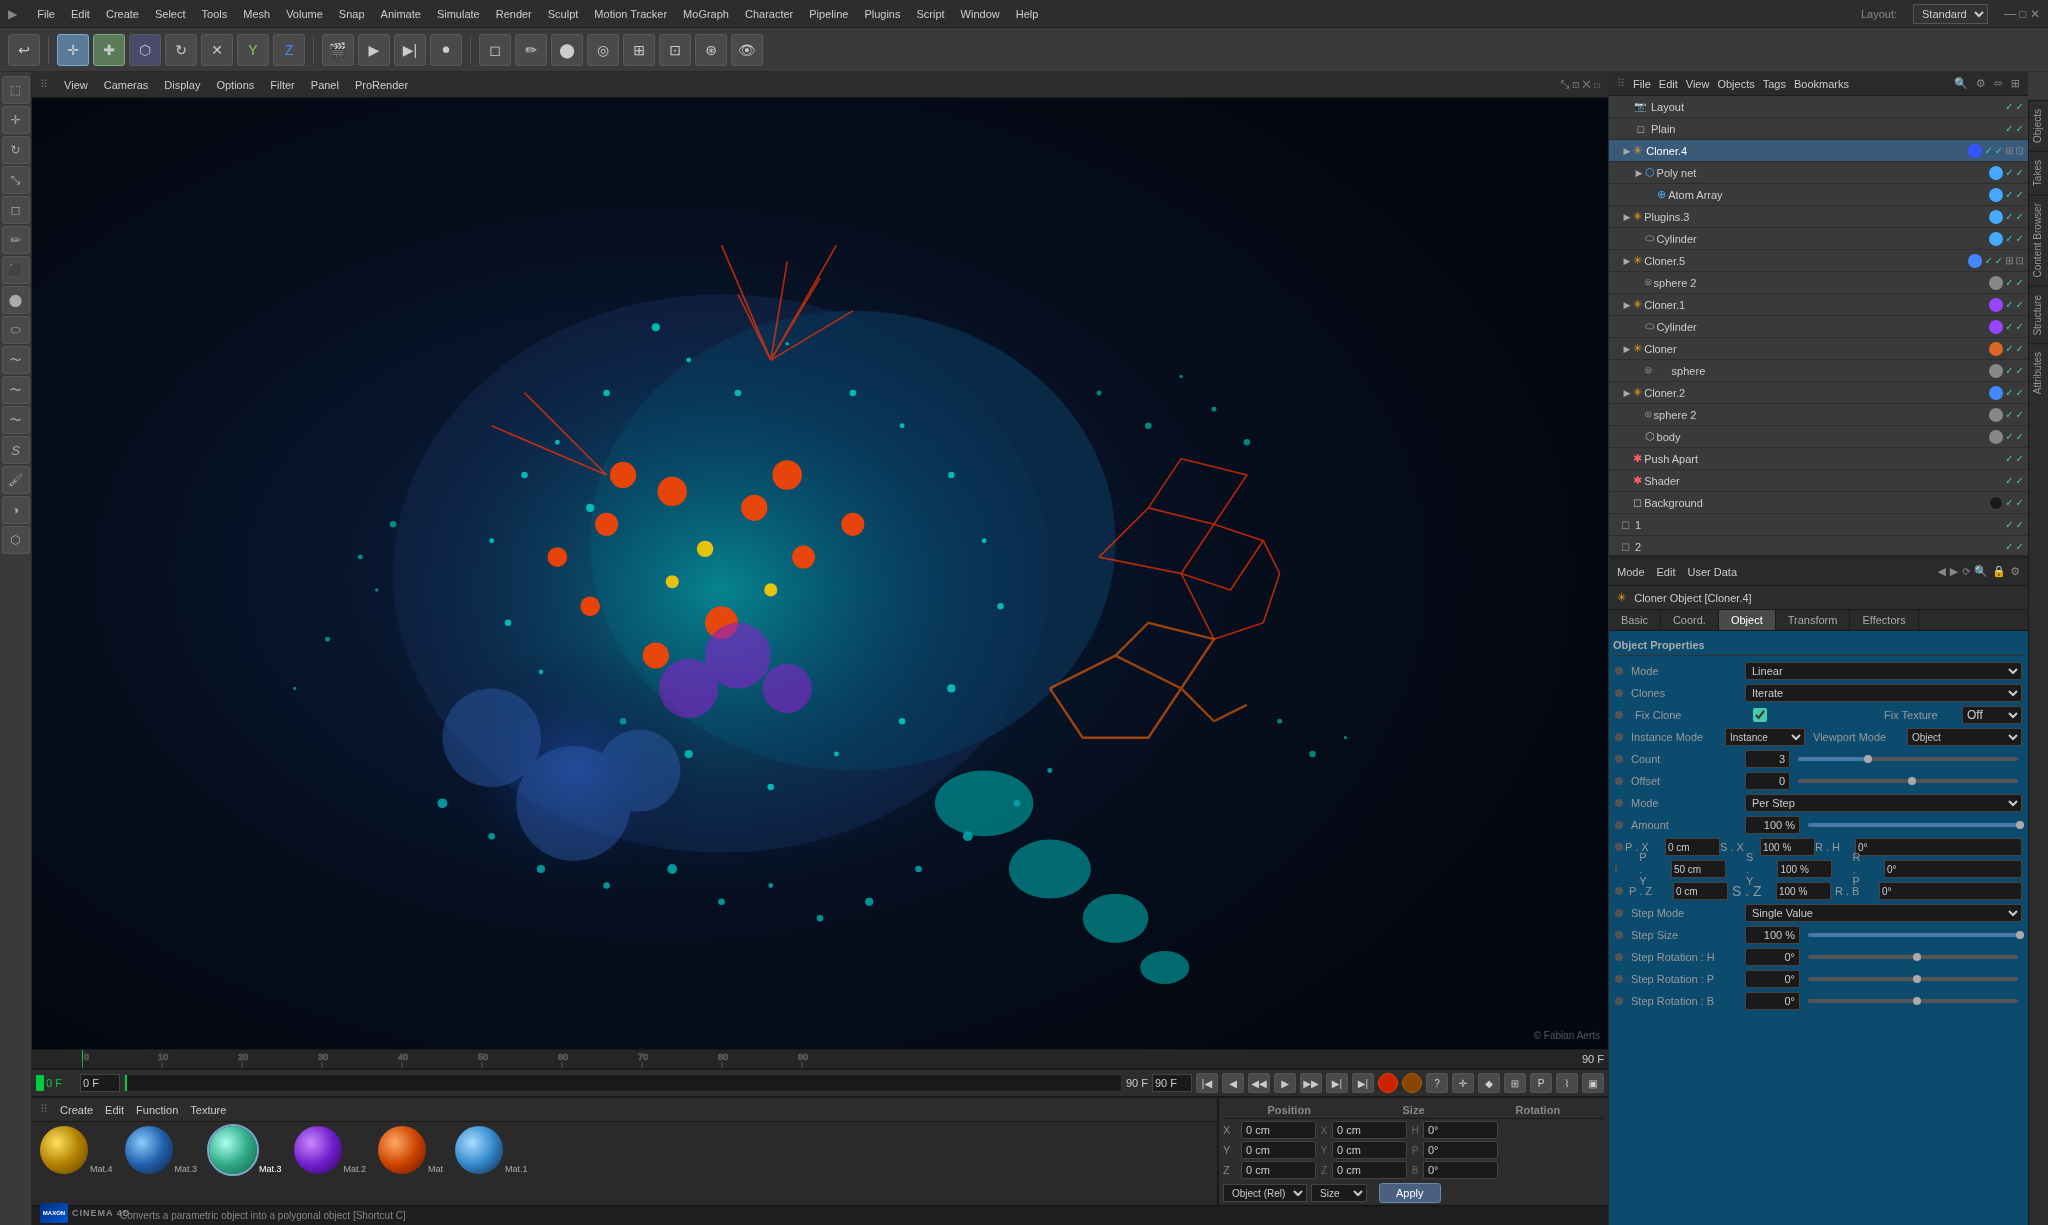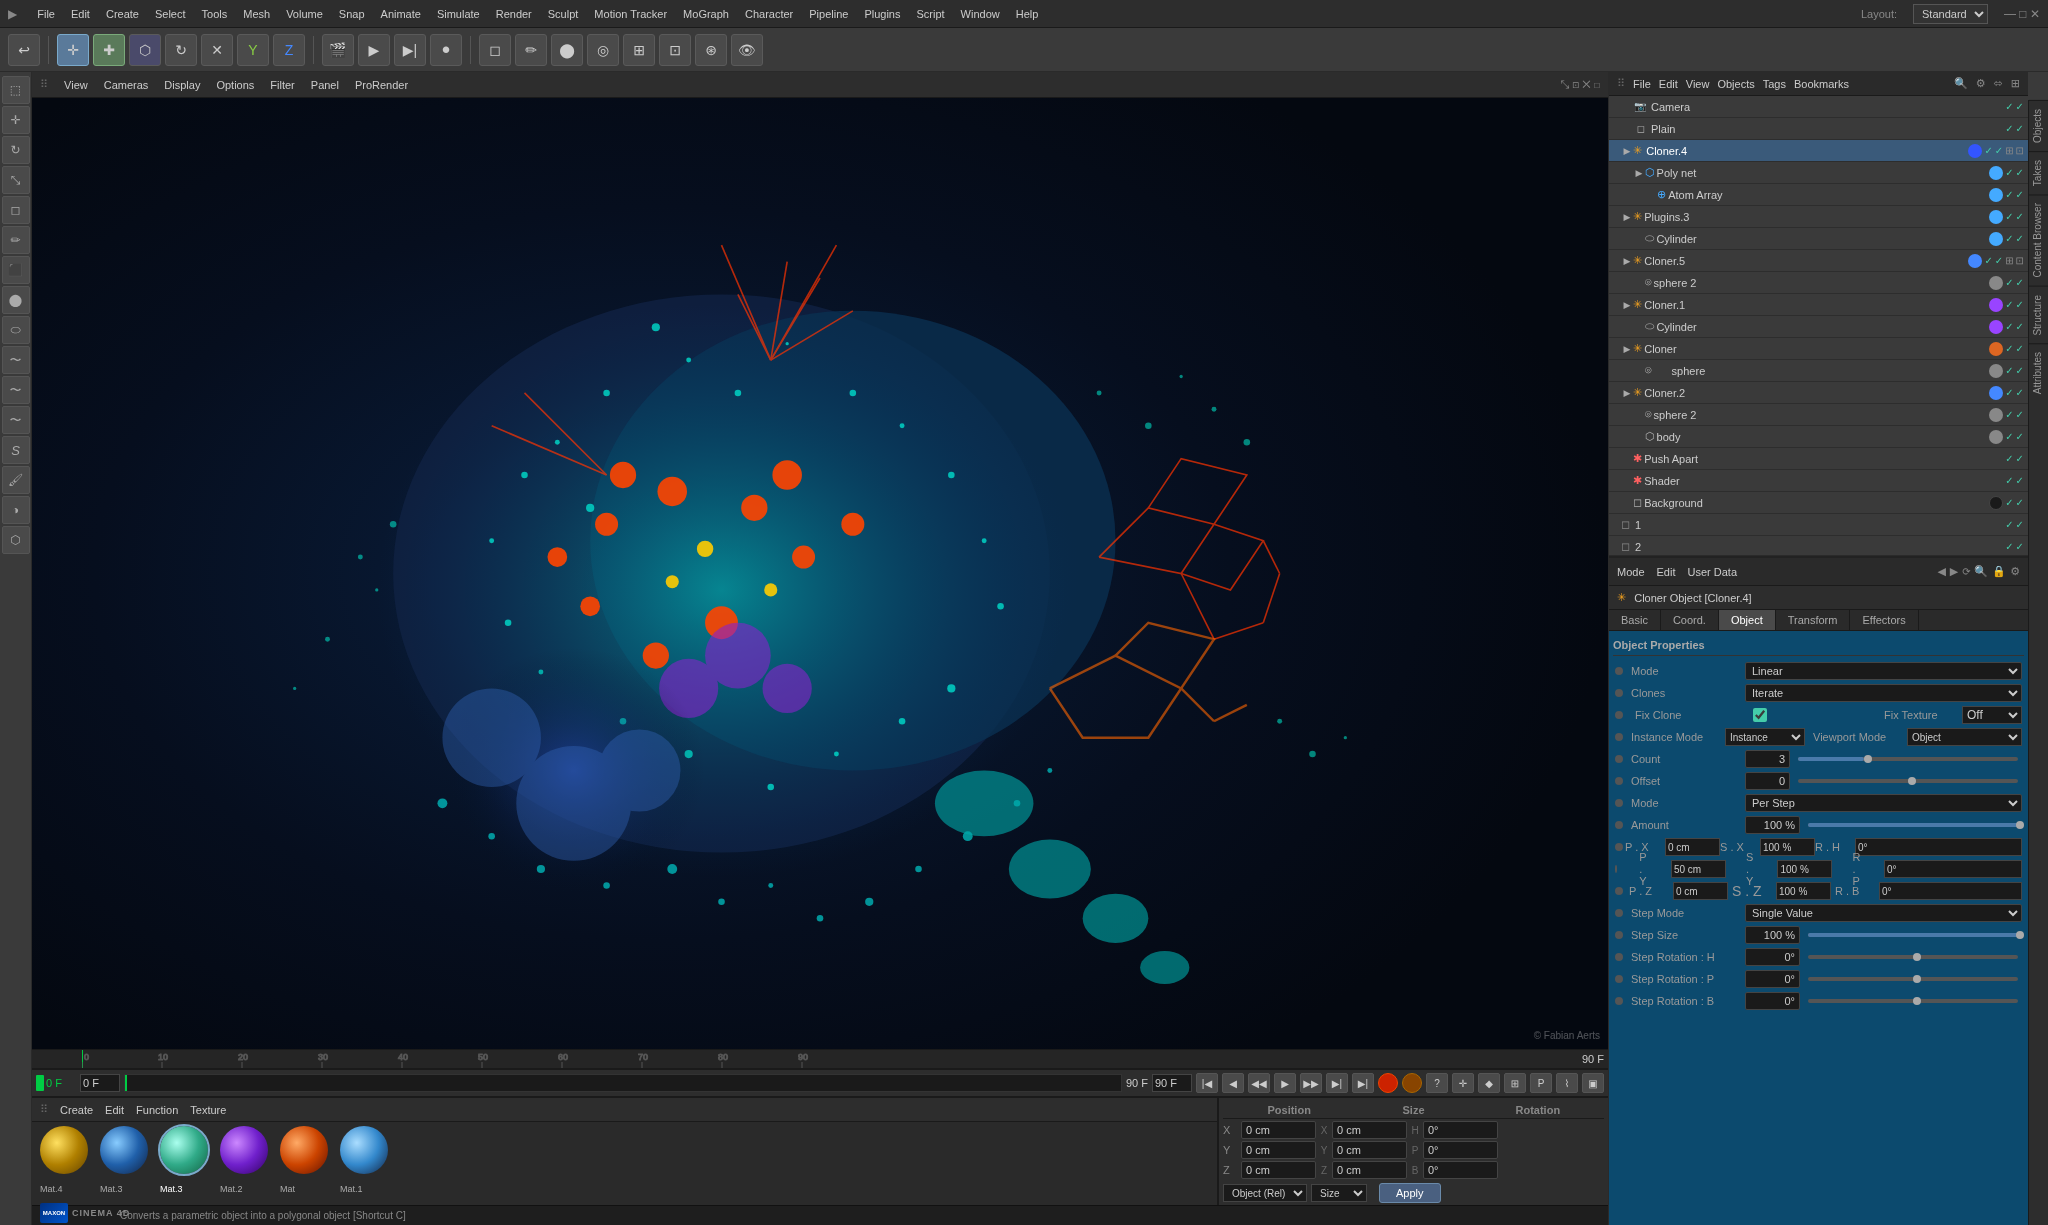--- a/index.html
+++ b/index.html
@@ -23,21 +23,21 @@
     #viewport { flex: 1; background: #0d1525; position: relative; overflow: hidden; }
 
     
     .scene-bg { width: 100%; height: 100%; background: radial-gradient(ellipse at 40% 50%, #0a2040 0%, #060e1e 60%, #04080f 100%); position: relative; }
     #timeline-ruler { height: 20px; background: #252525; border-bottom: 1px solid #1a1a1a; position: relative; display: flex; align-items: center; padding: 0 4px; }
     #timeline-controls { display: flex; align-items: center; height: 30px; padding: 0 4px; gap: 4px; background: #333; border-bottom: 1px solid #1a1a1a; }
     .tc-btn { width: 22px; height: 20px; background: #4a4a4a; border: 1px solid #555; border-radius: 2px; display: flex; align-items: center; justify-content: center; cursor: pointer; color: #ccc; font-size: 10px; }
     #mat-header { display: flex; align-items: center; background: #2d2d2d; height: 24px; padding: 0 8px; gap: 12px; border-bottom: 1px solid #1a1a1a; }
     #mat-header span { font-size: 11px; color: #ccc; cursor: pointer; }
     #mat-list { display: flex; align-items: center; padding: 4px 8px; gap: 12px; }
-    .mat-item { display: flex; flex-direction: column; align-items: flex-start; gap: 10px; cursor: pointer; }
+    .mat-item { display: flex; flex-direction: row; align-items: flex-end; gap: 2px; cursor: pointer; }
     .mat-sphere { width: 48px; height: 48px; border-radius: 50%; }
     .mat-label { font-size: 9px; color: #aaa; }
     .mat-item.selected .mat-label { color: #fff; }
     .mat-item.selected .mat-sphere { outline: 2px solid #7aaacb; }
 
     
     #pos-panel { width: 380px; background: #2d2d2d; padding: 4px; border-left: 1px solid #1a1a1a; }
     .pos-row { display: flex; align-items: center; gap: 4px; margin-bottom: 2px; }
     .pos-label { width: 14px; font-size: 11px; color: #888; }
     .pos-input { width: 75px; height: 18px; background: #1a1a1a; border: 1px solid #444; border-radius: 2px; color: #ccc; font-size: 11px; padding: 0 4px; }
@@ -530,21 +530,21 @@
         <span style="color:#888;">⬄</span>
         <span style="color:#888;">⊞</span>
       </div>
 
       <div id="obj-manager" style="height:460px; overflow-y:auto; background:#3a3a3a;">
 
         <div class="obj-row">
           <span class="obj-indent" style="width:8px;"></span>
           <span class="obj-arrow"></span>
           <span class="obj-icon" style="color:#88ccff;">📷</span>
-          <span class="obj-name">Camera</span>
+          <span class="obj-name">Layout</span>
           <div class="obj-actions">
             <span class="obj-check">✓</span>
             <span class="obj-check">✓</span>
           </div>
         </div>
 
         <div class="obj-row">
           <span class="obj-indent" style="width:8px;"></span>
           <span class="obj-arrow"></span>
           <span class="obj-icon" style="color:#aaaaaa;">◻</span>

